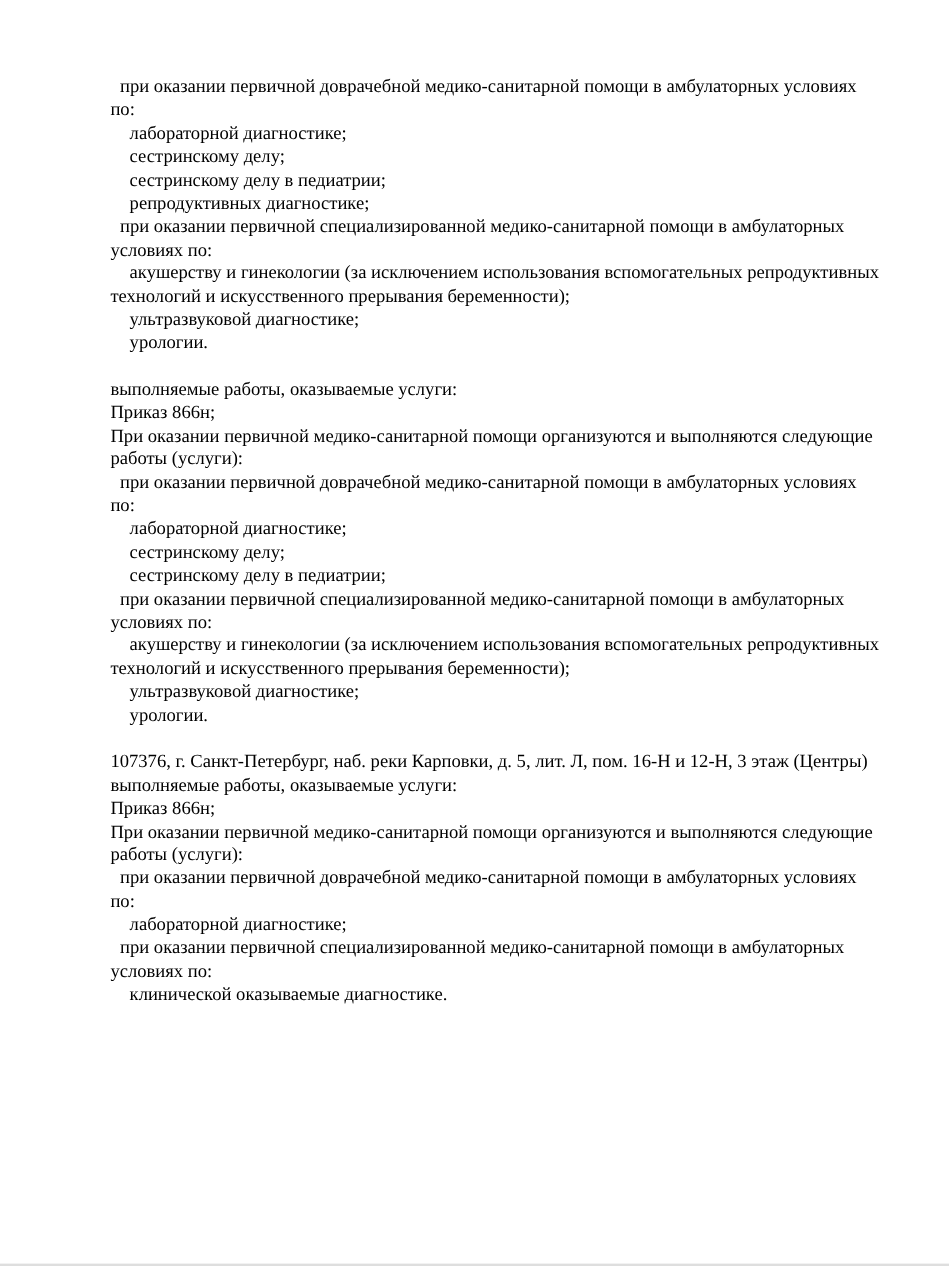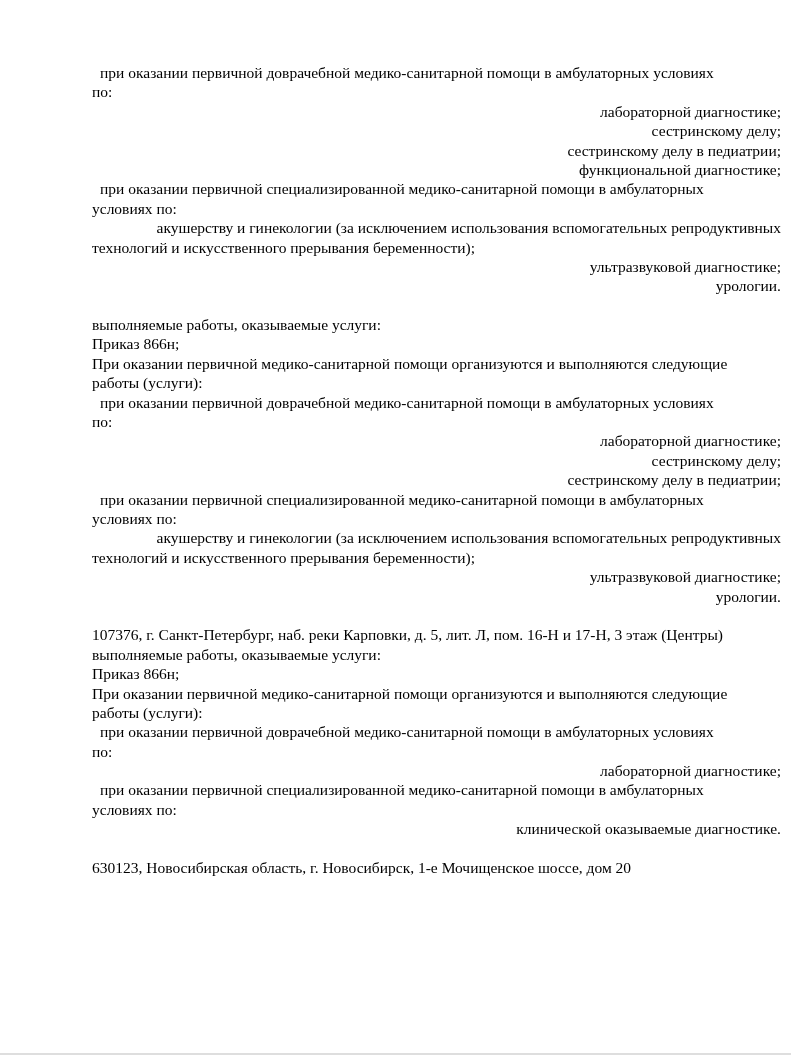--- a/index.html
+++ b/index.html
@@ -23,21 +23,21 @@
     top: 63px;
     left: 92px;
     right: 10px;
   }
   .line {
     white-space: nowrap;
     height: 19.4px;
   }
   .line.indent-0 { padding-left: 0; }
   .line.indent-1 { padding-left: 8px; }
-  .line.indent-2 { padding-left: 16px; text-align: right; }
+  .line.indent-2 { padding-left: 16px; }
   .blank-line {
     height: 19.4px;
   }
   .bottom-rule {
     position: absolute;
     left: 0;
     bottom: 0;
     width: 100%;
     height: 2px;
     background: var(--rule, #dedede);
@@ -46,21 +46,21 @@
 </head>
 <body>
 
 <div class="page" style="--text: #000000; --bg: #ffffff; --rule: #dedede;">
   <div class="text-content" id="text-content">
       <div class="line indent-1">при оказании первичной доврачебной медико-санитарной помощи в амбулаторных условиях</div>
       <div class="line indent-0">по:</div>
       <div class="line indent-2">лабораторной диагностике;</div>
       <div class="line indent-2">сестринскому делу;</div>
       <div class="line indent-2">сестринскому делу в педиатрии;</div>
-      <div class="line indent-2">функциональной диагностике;</div>
+      <div class="line indent-2">репродуктивных диагностике;</div>
       <div class="line indent-1">при оказании первичной специализированной медико-санитарной помощи в амбулаторных</div>
       <div class="line indent-0">условиях по:</div>
       <div class="line indent-2">акушерству и гинекологии (за исключением использования вспомогательных репродуктивных</div>
       <div class="line indent-0">технологий и искусственного прерывания беременности);</div>
       <div class="line indent-2">ультразвуковой диагностике;</div>
       <div class="line indent-2">урологии.</div>
       <div class="blank-line"></div>
       <div class="line indent-0">выполняемые работы, оказываемые услуги:</div>
       <div class="line indent-0">Приказ 866н;</div>
       <div class="line indent-0">При оказании первичной медико-санитарной помощи организуются и выполняются следующие</div>
@@ -70,28 +70,27 @@
       <div class="line indent-2">лабораторной диагностике;</div>
       <div class="line indent-2">сестринскому делу;</div>
       <div class="line indent-2">сестринскому делу в педиатрии;</div>
       <div class="line indent-1">при оказании первичной специализированной медико-санитарной помощи в амбулаторных</div>
       <div class="line indent-0">условиях по:</div>
       <div class="line indent-2">акушерству и гинекологии (за исключением использования вспомогательных репродуктивных</div>
       <div class="line indent-0">технологий и искусственного прерывания беременности);</div>
       <div class="line indent-2">ультразвуковой диагностике;</div>
       <div class="line indent-2">урологии.</div>
       <div class="blank-line"></div>
-      <div class="line indent-0">107376, г. Санкт-Петербург, наб. реки Карповки, д. 5, лит. Л, пом. 16-Н и 17-Н, 3 этаж (Центры)</div>
+      <div class="line indent-0">107376, г. Санкт-Петербург, наб. реки Карповки, д. 5, лит. Л, пом. 16-Н и 12-Н, 3 этаж (Центры)</div>
       <div class="line indent-0">выполняемые работы, оказываемые услуги:</div>
       <div class="line indent-0">Приказ 866н;</div>
       <div class="line indent-0">При оказании первичной медико-санитарной помощи организуются и выполняются следующие</div>
       <div class="line indent-0">работы (услуги):</div>
       <div class="line indent-1">при оказании первичной доврачебной медико-санитарной помощи в амбулаторных условиях</div>
       <div class="line indent-0">по:</div>
       <div class="line indent-2">лабораторной диагностике;</div>
       <div class="line indent-1">при оказании первичной специализированной медико-санитарной помощи в амбулаторных</div>
       <div class="line indent-0">условиях по:</div>
       <div class="line indent-2">клинической оказываемые диагностике.</div>
       <div class="blank-line"></div>
-      <div class="line indent-0">630123, Новосибирская область, г. Новосибирск, 1-е Мочищенское шоссе, дом 20</div>
     </div>
   <div class="bottom-rule"></div>
 </div>
 
 </body></html>

